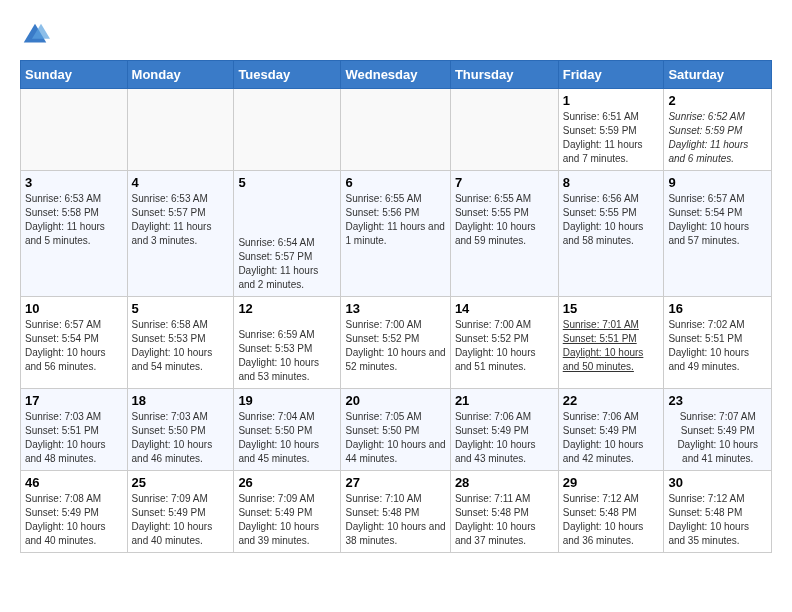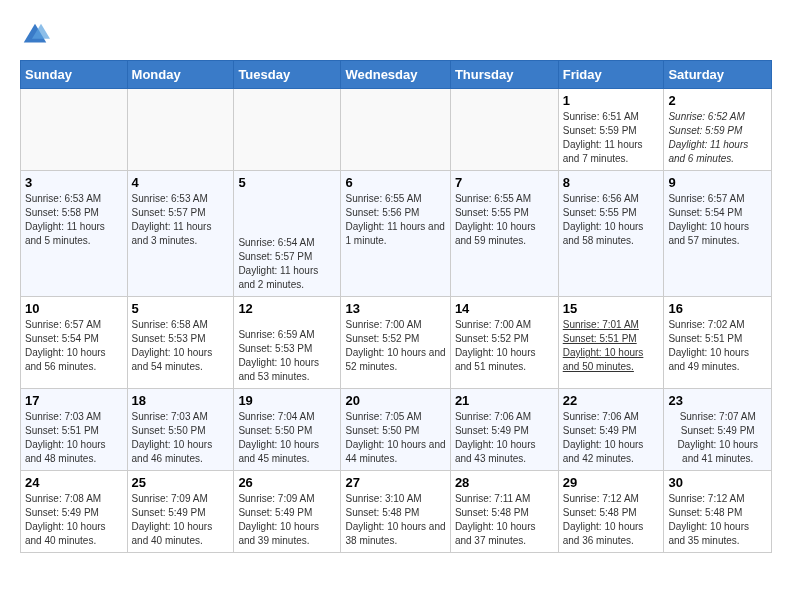--- a/index.html
+++ b/index.html
@@ -270,40 +270,40 @@
         </td>
         <td>
           <span class="day-num">23</span>
           <div class="day-info" style="white-space: pre-line; text-align: center;">Sunrise: 7:07 AM
 Sunset: 5:49 PM
 Daylight: 10 hours and 41 minutes.</div>
         </td>
       </tr>
       <tr>
         <td>
-          <span class="day-num">24</span>
+          <span class="day-num">46</span>
           <div class="day-info" style="white-space: pre-line;">Sunrise: 7:08 AM
 Sunset: 5:49 PM
 Daylight: 10 hours and 40 minutes.</div>
         </td>
         <td>
           <span class="day-num">25</span>
           <div class="day-info" style="white-space: pre-line;">Sunrise: 7:09 AM
 Sunset: 5:49 PM
 Daylight: 10 hours and 40 minutes.</div>
         </td>
         <td>
           <span class="day-num">26</span>
           <div class="day-info" style="white-space: pre-line;">Sunrise: 7:09 AM
 Sunset: 5:49 PM
 Daylight: 10 hours and 39 minutes.</div>
         </td>
         <td>
           <span class="day-num">27</span>
-          <div class="day-info" style="white-space: pre-line;">Sunrise: 3:10 AM
+          <div class="day-info" style="white-space: pre-line;">Sunrise: 7:10 AM
 Sunset: 5:48 PM
 Daylight: 10 hours and 38 minutes.</div>
         </td>
         <td>
           <span class="day-num">28</span>
           <div class="day-info" style="white-space: pre-line;">Sunrise: 7:11 AM
 Sunset: 5:48 PM
 Daylight: 10 hours and 37 minutes.</div>
         </td>
         <td>

